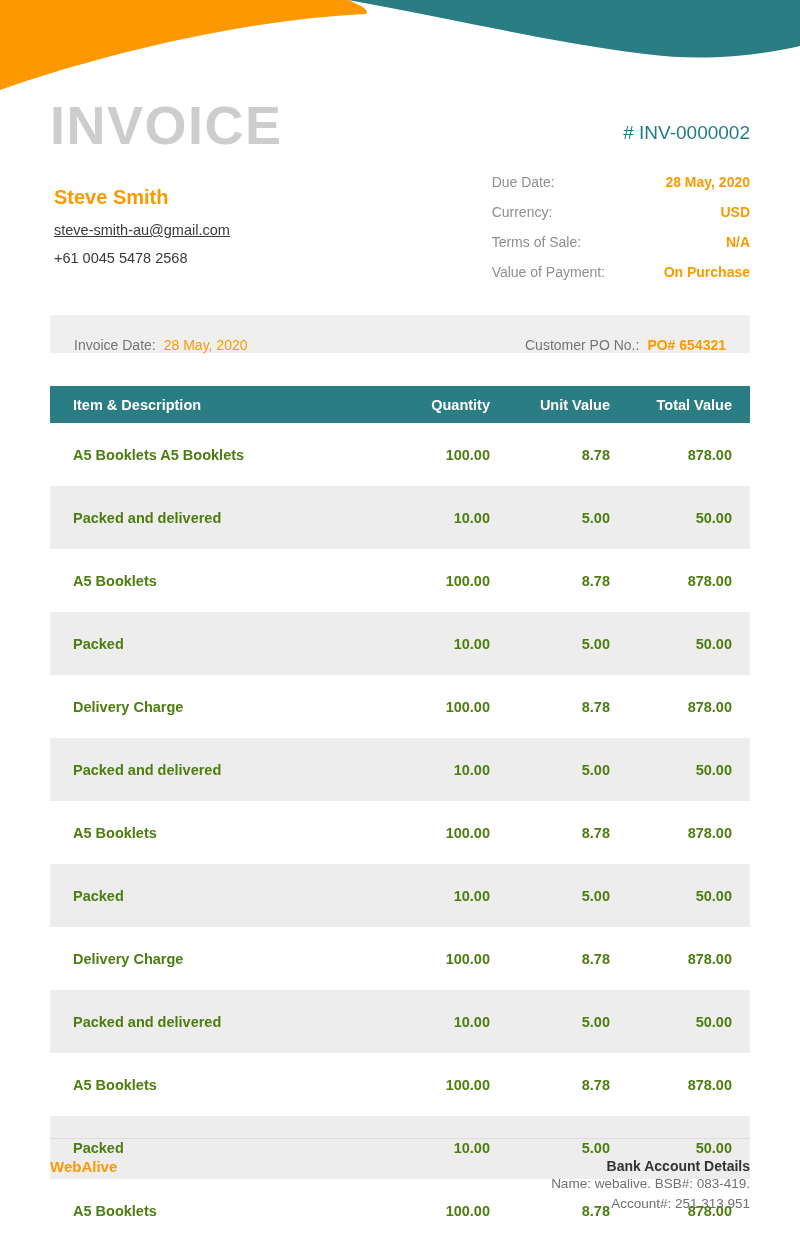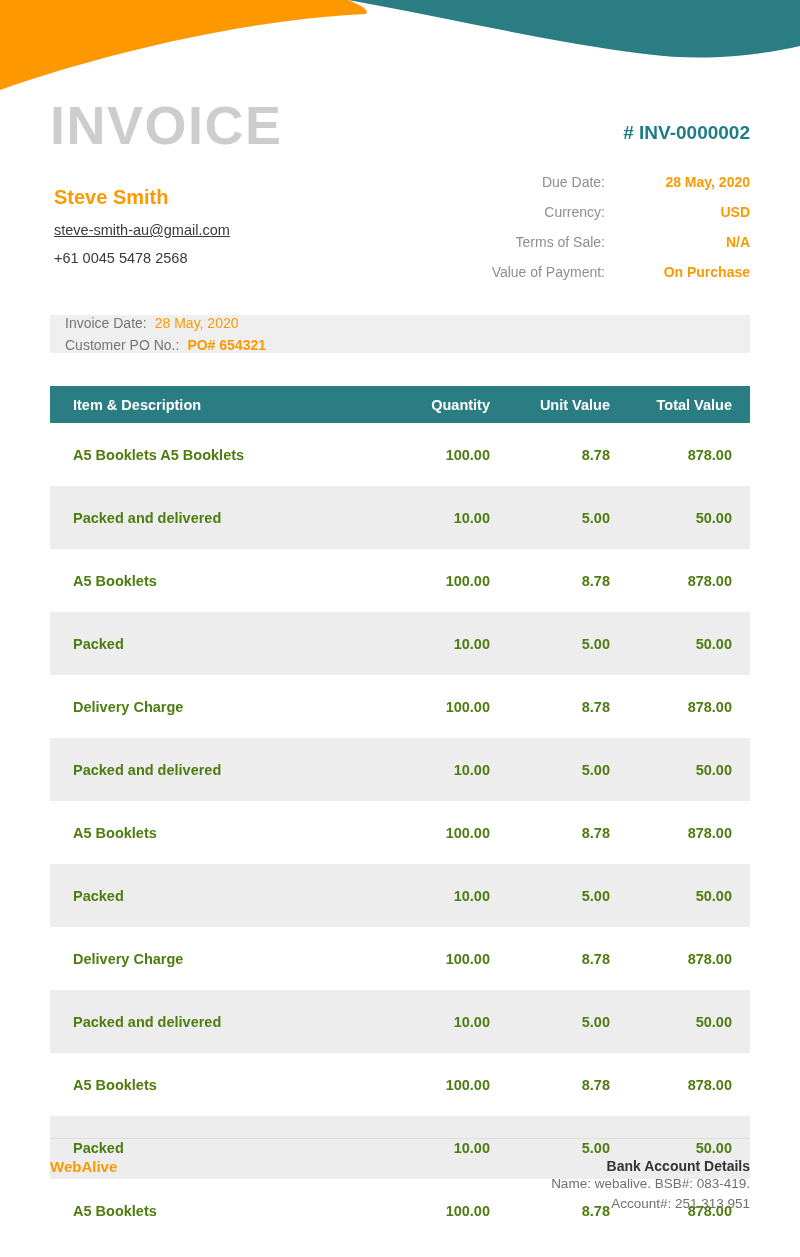--- a/index.html
+++ b/index.html
@@ -22,53 +22,52 @@
     line-height: 54px;
     font-weight: 800;
     letter-spacing: 1.5px;
     color: #cdcdcd;
   }
   .invoice-number {
     position: absolute;
     right: 50px;
     top: 122px;
     font-size: 19px;
-    font-weight: 700;
+    font-weight: 400;
     color: #1e7c87;
     text-align: right;
   }
   .customer-block { position: absolute; left: 54px; top: 186px; }
   .customer-name { font-size: 20px; font-weight: 700; color: #fb9a00; }
   .customer-email {
     display: inline-block;
     margin-top: 13px;
     font-size: 14.5px;
     color: #3a3a3a;
     text-decoration: underline;
   }
   .customer-phone { margin-top: 11px; font-size: 14.5px; color: #3a3a3a; }
 
   .meta-block { position: absolute; right: 50px; top: 167px; }
-  .meta-row { display: flex; justify-content: flex-end; align-items: center; height: 30px; }
+  .meta-row { display: flex; justify-content: space-between; align-items: center; height: 30px; }
   .meta-label { font-size: 14px; color: #8e8e8e; text-align: right; }
   .meta-value { width: 145px; font-size: 14px; font-weight: 700; color: #fb9a00; text-align: right; }
 
   .info-bar {
     position: absolute;
     left: 50px;
     top: 315px;
     width: 700px;
     height: 38px;
     background: #efefef;
     display: flex;
     justify-content: space-between;
-    align-items: flex-start;
-    padding: 0 15px;
+    align-items: flex-end;
+    padding: 0 24px;
     font-size: 14px;
-    flex-direction: column;
   }
   .info-pair { display: flex; align-items: center; }
   .info-label { color: #757575; }
   .info-value { color: #fb9a00; margin-left: 8px; }
   .info-value.bold { font-weight: 700; }
 
   .items-table {
     position: absolute;
     left: 50px;
     top: 386px;

